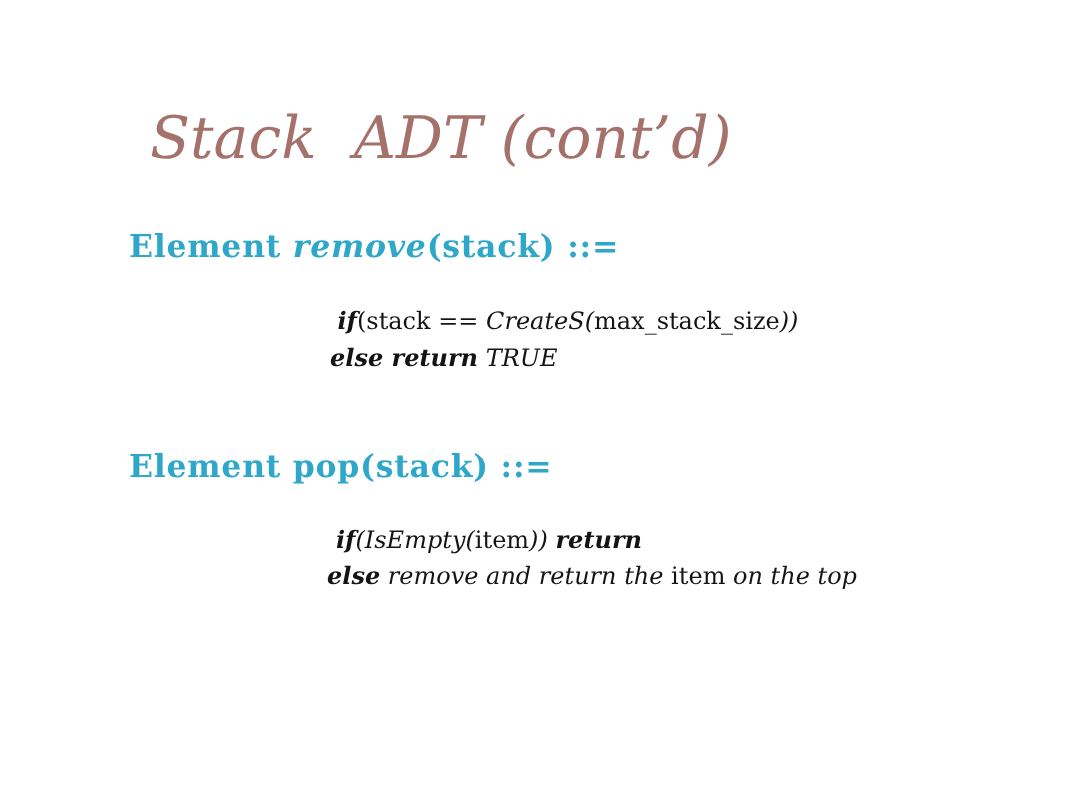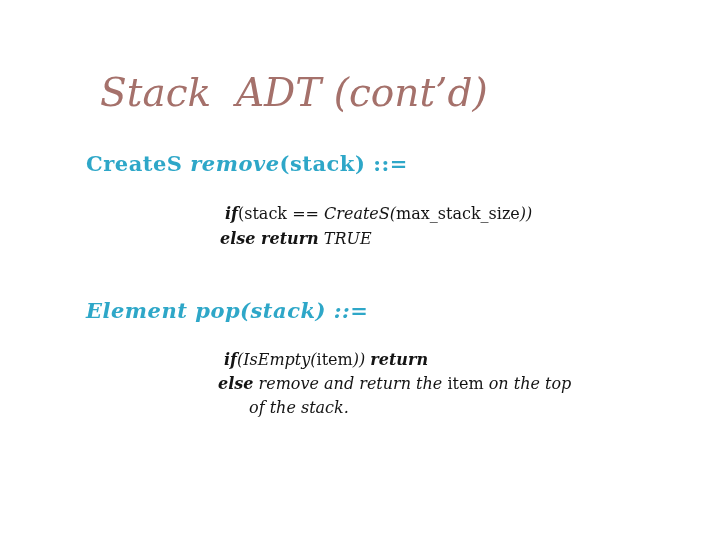--- a/index.html
+++ b/index.html
@@ -32,21 +32,21 @@
     position: absolute;
     left: 86px;
     font-family: "DejaVu Serif", serif;
     font-size: 21px;
     font-weight: bold;
     color: #2EA7C8;
     letter-spacing: 0.5px;
     white-space: pre;
   }
   .heading-1 { top: 151px; }
-  .heading-2 { top: 298px; font-style: italic; }
+  .heading-2 { top: 298px; }
   .code {
     position: absolute;
     font-family: "DejaVu Serif", serif;
     font-size: 16px;
     color: #141414;
   }
   .code-1 { left: 220px; top: 201px; line-height: 25px; }
   .code-2 { left: 218px; top: 348px; line-height: 24px; }
   .code .line { white-space: pre; }
   .code-1 .line-0 { padding-left: 5px; }
@@ -58,28 +58,27 @@
   .it { font-style: italic; }
   .pl { font-style: normal; font-weight: normal; }
 </style>
 </head>
 <body>
 
 <div class="slide">
 
   <h1 class="title">Stack  ADT (cont’d)</h1>
 
-  <div class="heading heading-1"><span class="b">CreateS </span><span class="bi">remove</span><span class="b">(stack) ::=</span></div>
+  <div class="heading heading-1"><span class="b">Element </span><span class="bi">remove</span><span class="b">(stack) ::=</span></div>
 
   <div class="code code-1">
     <div class="line line-0"><span class="bi">if</span><span class="pl">(stack == </span><span class="it">CreateS(</span><span class="pl">max_stack_size</span><span class="it">))</span></div>
     <div class="line line-2"><span class="bi">else return</span><span class="it"> TRUE</span></div>
   </div>
 
   <div class="heading heading-2"><span class="b">Element pop(stack) ::=</span></div>
 
   <div class="code code-2">
     <div class="line line-0"><span class="bi">if</span><span class="it">(IsEmpty(</span><span class="pl">item</span><span class="it">)) </span><span class="bi">return</span></div>
     <div class="line line-1"><span class="bi">else</span><span class="it"> remove and return the </span><span class="pl">item</span><span class="it"> on the top</span></div>
-    <div class="line line-2"><span class="it">of the stack.</span></div>
   </div>
 
 </div>
 
 </body></html>

